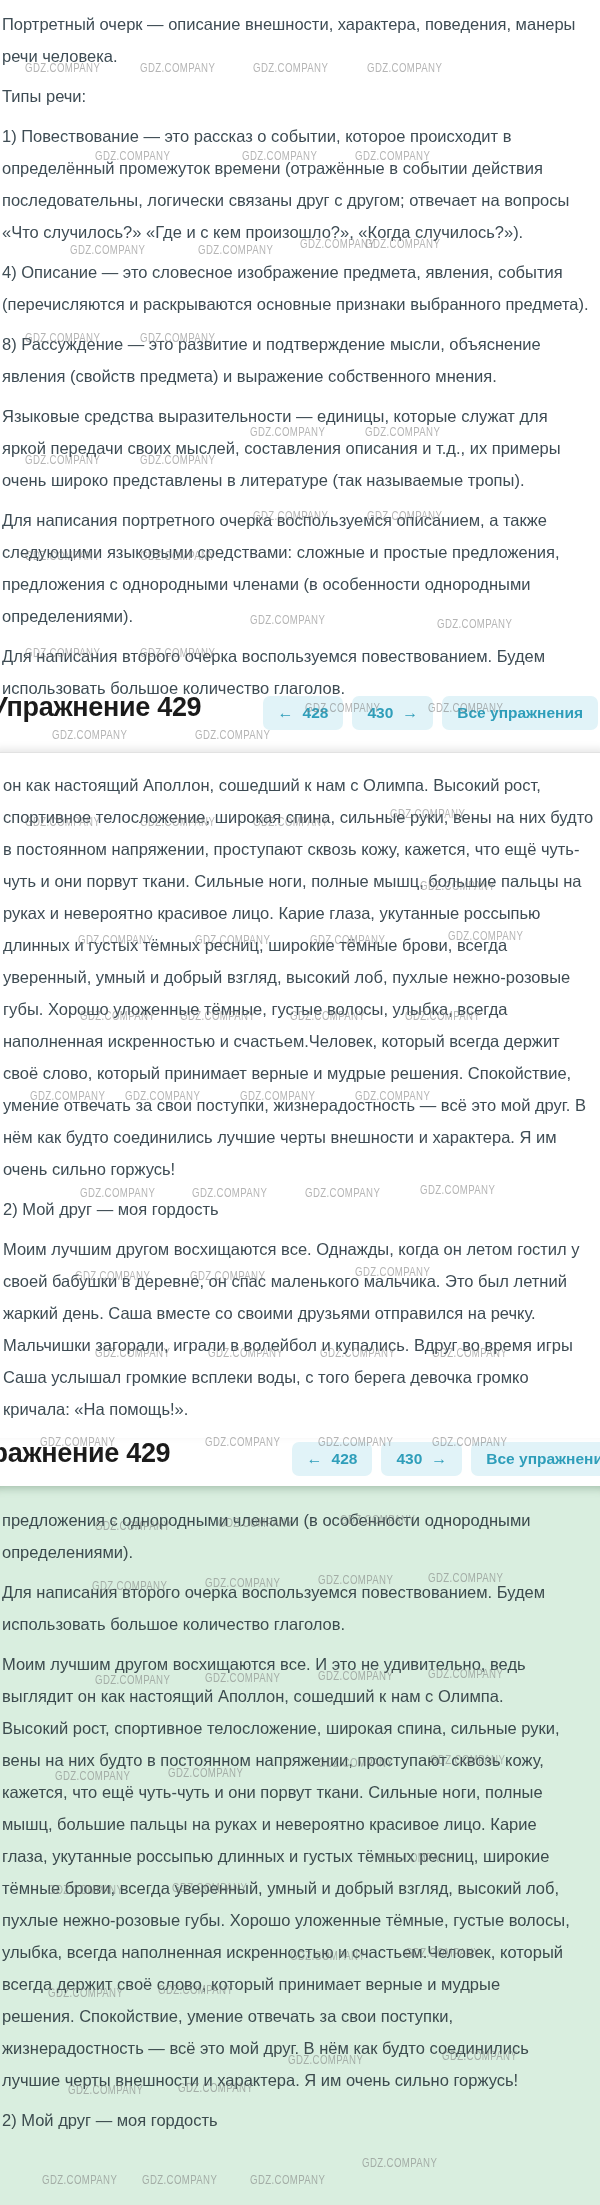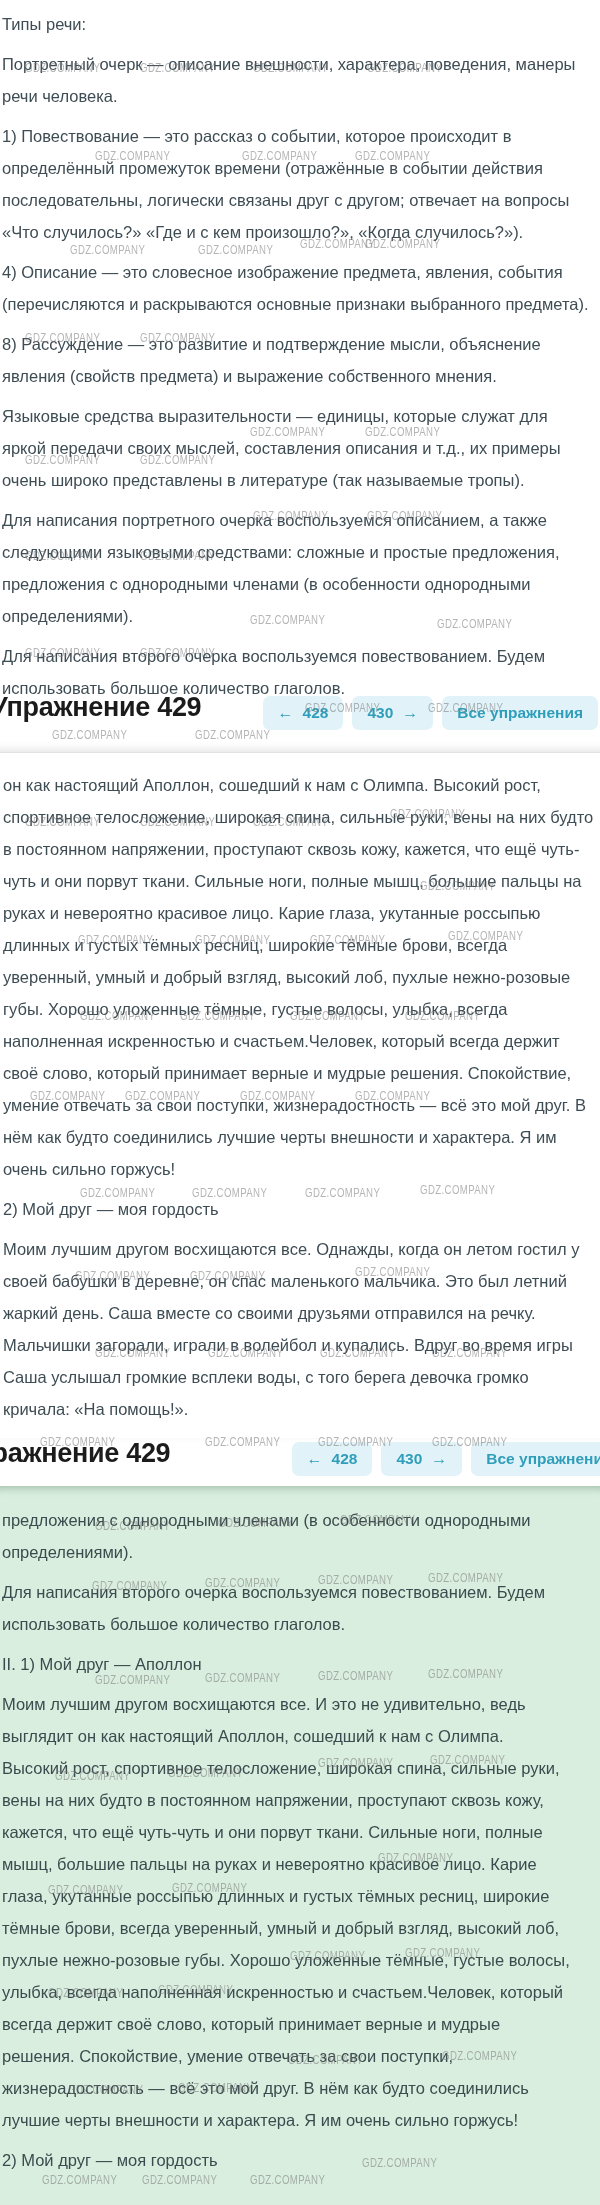--- a/index.html
+++ b/index.html
@@ -71,22 +71,22 @@
     border-radius: 12px 12px 0 0;
     box-shadow: inset 0 6px 8px -4px rgba(55,95,65,0.35);
     padding: 18px 42px 0 14px;
   }
   .card-green .para { color: #3c4b4e; }
 </style>
 </head>
 <body>
 
 <div class="intro">
+    <p class="para">Портретный очерк — описание внешности, характера, поведения, манеры речи человека.</p>
     <p class="para">Типы речи:</p>
-    <p class="para">Портретный очерк — описание внешности, характера, поведения, манеры речи человека.</p>
     <p class="para">1) Повествование — это рассказ о событии, которое происходит в определённый промежуток времени (отражённые в событии действия последовательны, логически связаны друг с другом; отвечает на вопросы «Что случилось?» «Где и с кем произошло?», «Когда случилось?»).</p>
     <p class="para">4) Описание — это словесное изображение предмета, явления, события (перечисляются и раскрываются основные признаки выбранного предмета).</p>
     <p class="para">8) Рассуждение — это развитие и подтверждение мысли, объяснение явления (свойств предмета) и выражение собственного мнения.</p>
     <p class="para">Языковые средства выразительности — единицы, которые служат для яркой передачи своих мыслей, составления описания и т.д., их примеры очень широко представлены в литературе (так называемые тропы).</p>
     <p class="para">Для написания портретного очерка воспользуемся описанием, а также следующими языковыми средствами: сложные и простые предложения, предложения с однородными членами (в особенности однородными определениями).</p>
     <p class="para">Для написания второго очерка воспользуемся повествованием. Будем использовать большое количество глаголов.</p>
   </div>
 
 <div class="exercise-header header-1">
   <div class="exercise-title">Упражнение 429</div>
@@ -125,21 +125,20 @@
     </button>
     <button class="nav-btn">
       <span>Все упражнения</span>
     </button>
   </div>
 </div>
 
 <div class="solution-card card-green">
     <p class="para">предложения с однородными членами (в особенности однородными определениями).</p>
     <p class="para">Для написания второго очерка воспользуемся повествованием. Будем использовать большое количество глаголов.</p>
-    <p class="para">II. 1) Мой друг — Аполлон</p>
     <p class="para">Моим лучшим другом восхищаются все. И это не удивительно, ведь выглядит он как настоящий Аполлон, сошедший к нам с Олимпа. Высокий рост, спортивное телосложение, широкая спина, сильные руки, вены на них будто в постоянном напряжении, проступают сквозь кожу, кажется, что ещё чуть-чуть и они порвут ткани. Сильные ноги, полные мышц, большие пальцы на руках и невероятно красивое лицо. Карие глаза, укутанные россыпью длинных и густых тёмных ресниц, широкие тёмные брови, всегда уверенный, умный и добрый взгляд, высокий лоб, пухлые нежно-розовые губы. Хорошо уложенные тёмные, густые волосы, улыбка, всегда наполненная искренностью и счастьем.Человек, который всегда держит своё слово, который принимает верные и мудрые решения. Спокойствие, умение отвечать за свои поступки, жизнерадостность — всё это мой друг. В нём как будто соединились лучшие черты внешности и характера. Я им очень сильно горжусь!</p>
     <p class="para">2) Мой друг — моя гордость</p>
   </div>
 
 <span class="watermark" style="left: 25px; top: 60px;">GDZ.COMPANY</span>
 <span class="watermark" style="left: 140px; top: 60px;">GDZ.COMPANY</span>
 <span class="watermark" style="left: 253px; top: 60px;">GDZ.COMPANY</span>
 <span class="watermark" style="left: 367px; top: 60px;">GDZ.COMPANY</span>
 <span class="watermark" style="left: 95px; top: 148px;">GDZ.COMPANY</span>
 <span class="watermark" style="left: 242px; top: 148px;">GDZ.COMPANY</span>

